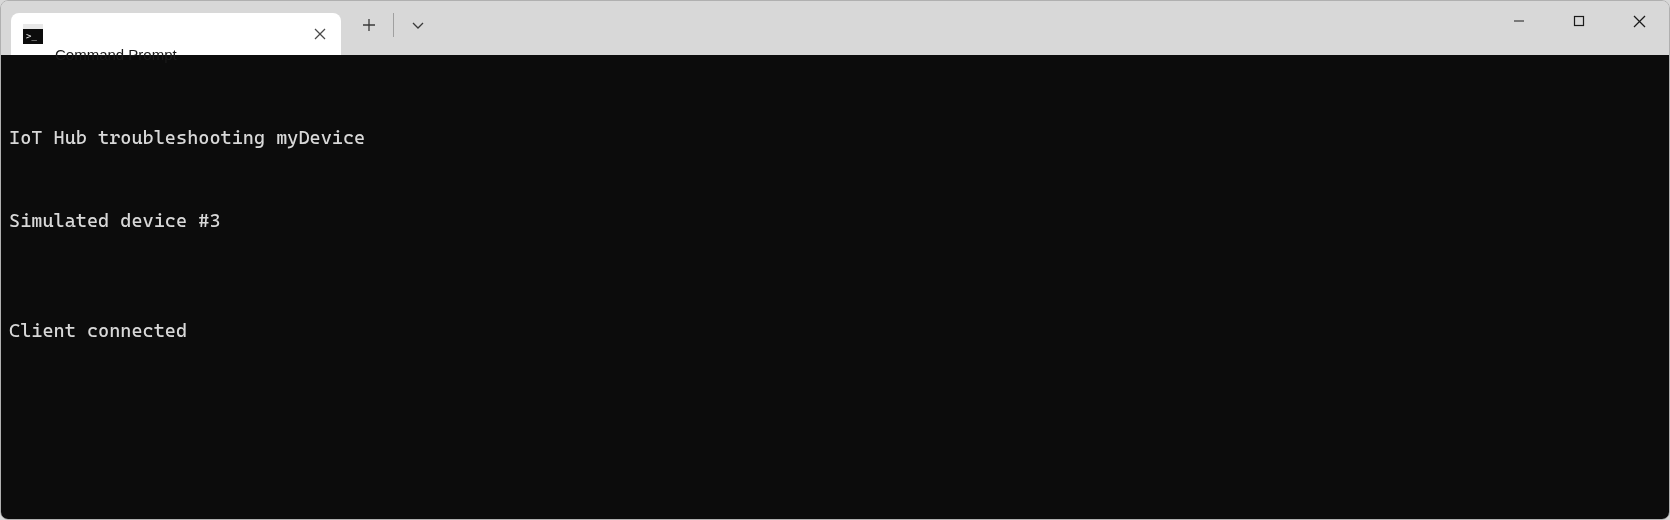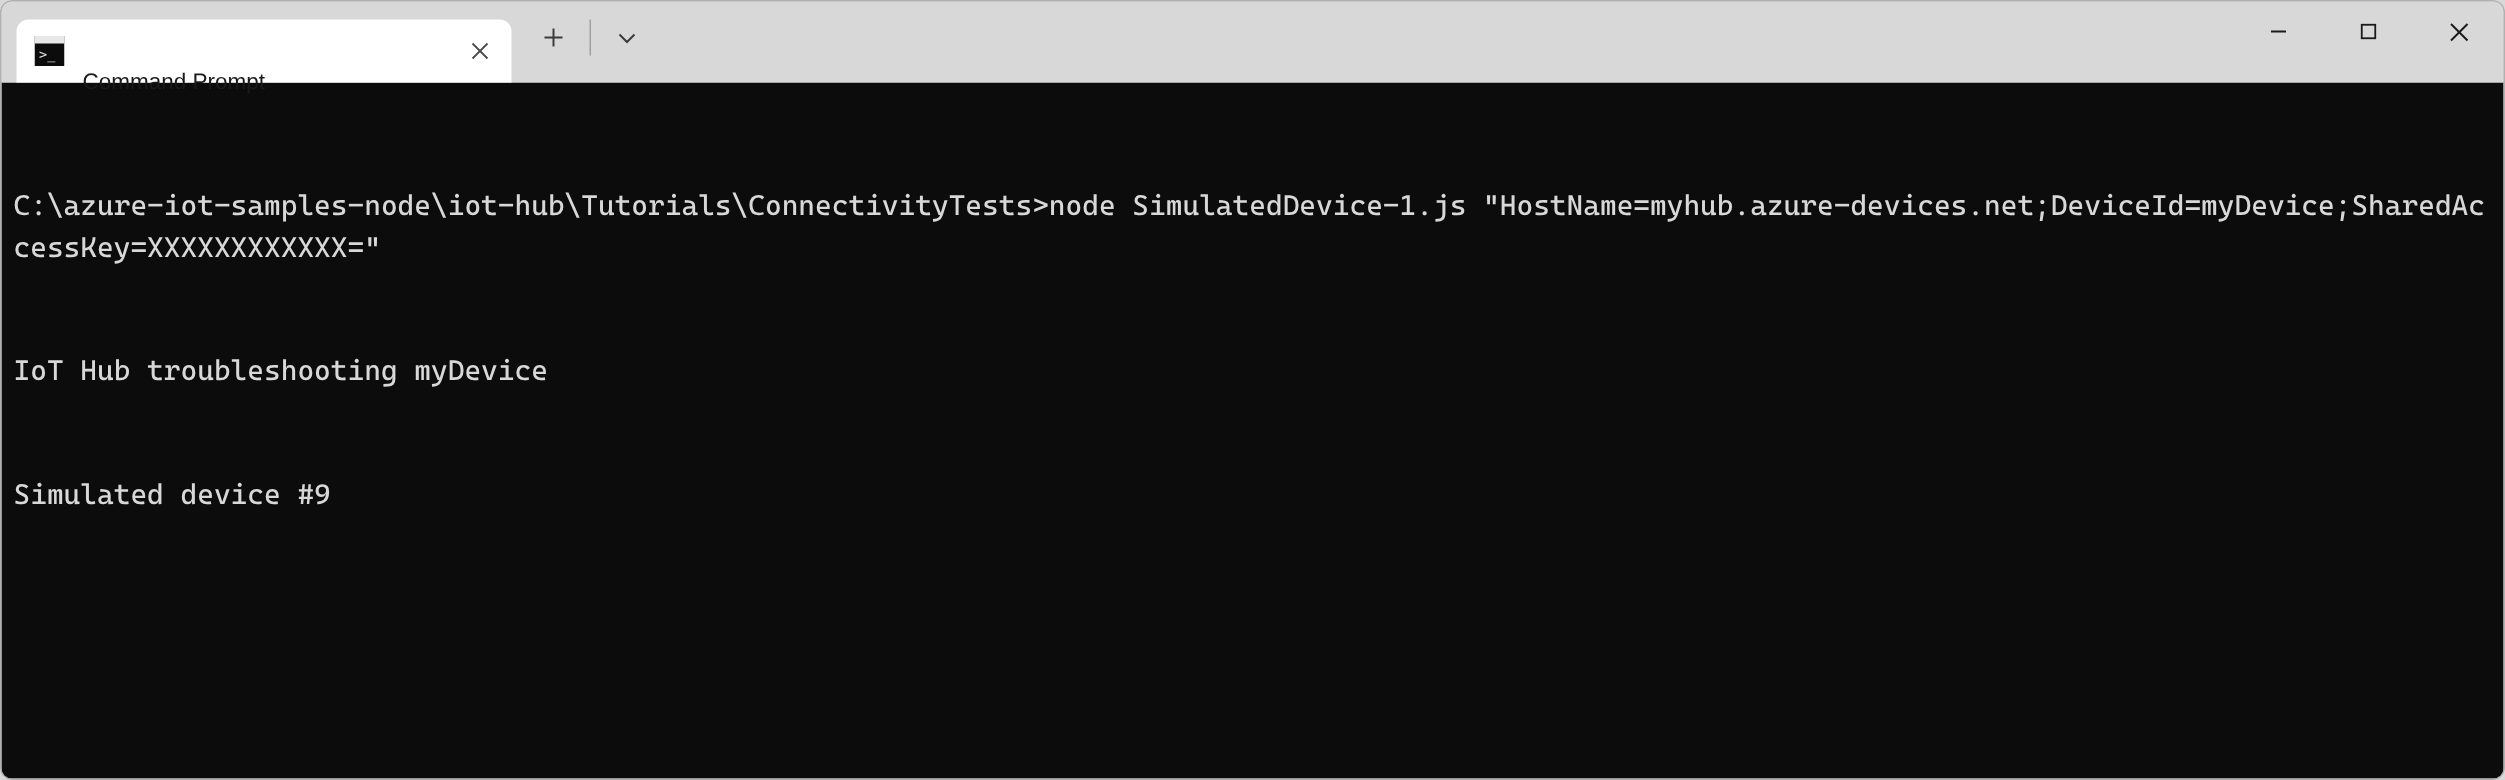--- a/index.html
+++ b/index.html
@@ -220,21 +220,21 @@
         <svg width="13" height="13" viewBox="0 0 13 13">
           <line x1="1" y1="1" x2="12" y2="12" stroke="currentColor" stroke-width="1.3"></line>
           <line x1="12" y1="1" x2="1" y2="12" stroke="currentColor" stroke-width="1.3"></line>
         </svg>
       </div>
     </div>
 
   </div>
 
   <div class="terminal">
-    <span class="line">C:\azure-iot-samples-node\iot-hub\Tutorials\ConnectivityTests&gt;node SimulatedDevice-1.js "HostName=myhub.azure-devices.net;DeviceId=myDevice;SharedAccessKey=XXXXXXXXXXXX="</span>
     <span class="line">IoT Hub troubleshooting myDevice</span>
-    <span class="line">Simulated device #9</span>
+    <span class="line">Simulated device #3</span>
     <span class="blank"></span>
+    <span class="line">Client connected</span>
     <span class="blank"></span>
     
   </div>
 
 </div>
 
 </body></html>

